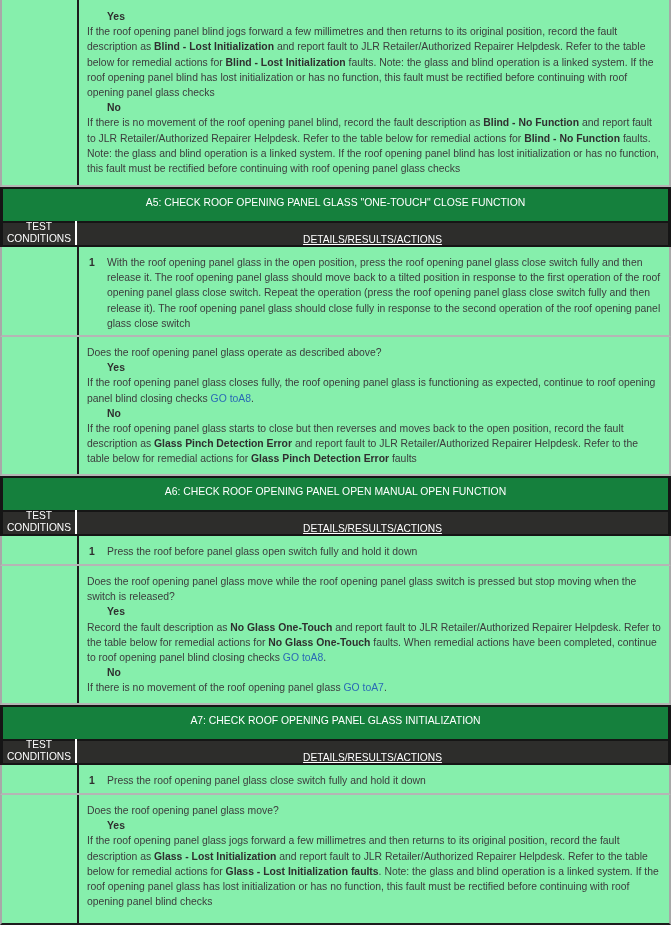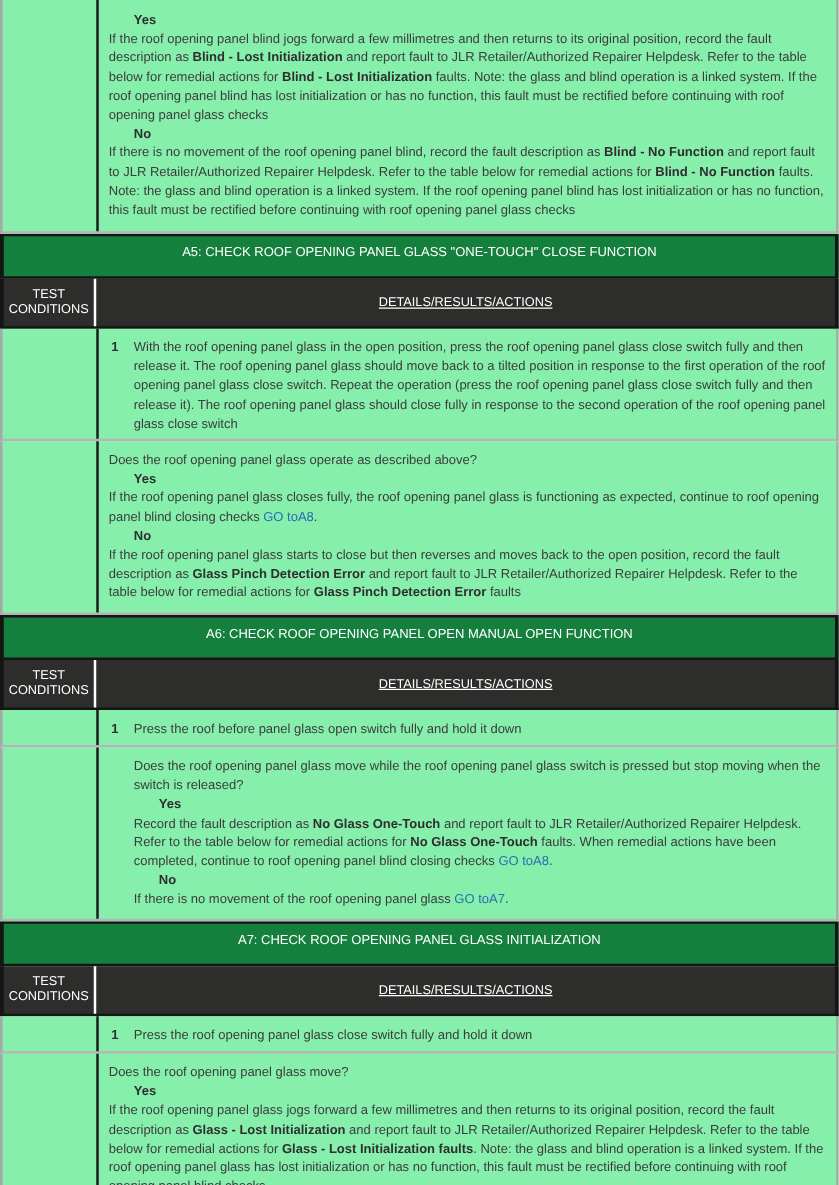--- a/index.html
+++ b/index.html
@@ -14,22 +14,22 @@
   .yn { font-weight:bold; color:#2f2f2f; padding-left:20px; display:block; }
   .line { display:block; }
   b { color:#2f2f2f; }
   .link { color:#2a6bb5; font-weight:normal; cursor:pointer; }
   .step { display:flex; }
   .step .num { font-weight:bold; width:18px; flex:0 0 18px; padding-left:2px; color:#2f2f2f; }
   .step .txt { flex:1; }
   .sect-title { background:#15803d; color:#ffffff; text-align:center; font-size:10.4px;
                 height:36px; line-height:28px; border-left:3px solid #151515; border-right:3px solid #151515;
                 border-top:2px solid #151515; border-bottom:2px solid #151515; box-sizing:border-box; }
-  .hdr { display:flex; background:#2d2d2b; color:#ffffff; height:40px; box-sizing:border-box;
-         border-left:3px solid #151515; border-right:3px solid #151515; border-bottom:2px solid #151515; }
+  .hdr { display:flex; background:#2d2d2b; color:#ffffff; height:24px; box-sizing:border-box;
+         border-left:3px solid #151515; border-right:3px solid #151515; border-bottom:2px solid #151515;align-items:flex-end; }
   .hdr .hc { width:74px; flex:0 0 74px; border-right:2px solid #ffffff; display:flex; align-items:center;
              justify-content:center; text-align:center; font-size:10.2px; line-height:12px; box-sizing:border-box; }
   .hdr .hd { flex:1; display:flex; align-items:center; justify-content:center; font-size:10.2px;text-decoration:underline; }
 </style>
 </head>
 <body>
 
 <div class="page" id="page">
 
   <div class="row body" style="height:187px;">
@@ -79,21 +79,21 @@
       <div class="cond"></div>
       <div class="det" style="padding-top: 8px;">
         <div class="step">
           <span class="num">1</span>
           <span class="txt">Press the roof before panel glass open switch fully and hold it down</span>
         </div>
       </div>
     </div>
     <div class="row body result-row" style="height: 139px;">
       <div class="cond"></div>
-      <div class="det" style="padding-top: 8px; margin-left: 20px;">
+      <div class="det" style="padding-top: 8px;">
         <span class="line q">Does the roof opening panel glass move while the roof opening panel glass switch is pressed but stop moving when the switch is released?</span>
         <span class="yn ylab">Yes</span>
         <span class="line rich yes">Record the fault description as <b>No Glass One-Touch</b> and report fault to JLR Retailer/Authorized Repairer Helpdesk. Refer to the table below for remedial actions for <b>No Glass One-Touch</b> faults. When remedial actions have been completed, continue to roof opening panel blind closing checks <span class="link">GO toA8</span>.</span>
         <span class="yn nlab">No</span>
         <span class="line rich no">If there is no movement of the roof opening panel glass <span class="link">GO toA7</span>.</span>
       </div>
     </div>
   </div>
       <div>
     <div class="sect-title">A7: CHECK ROOF OPENING PANEL GLASS INITIALIZATION</div>

